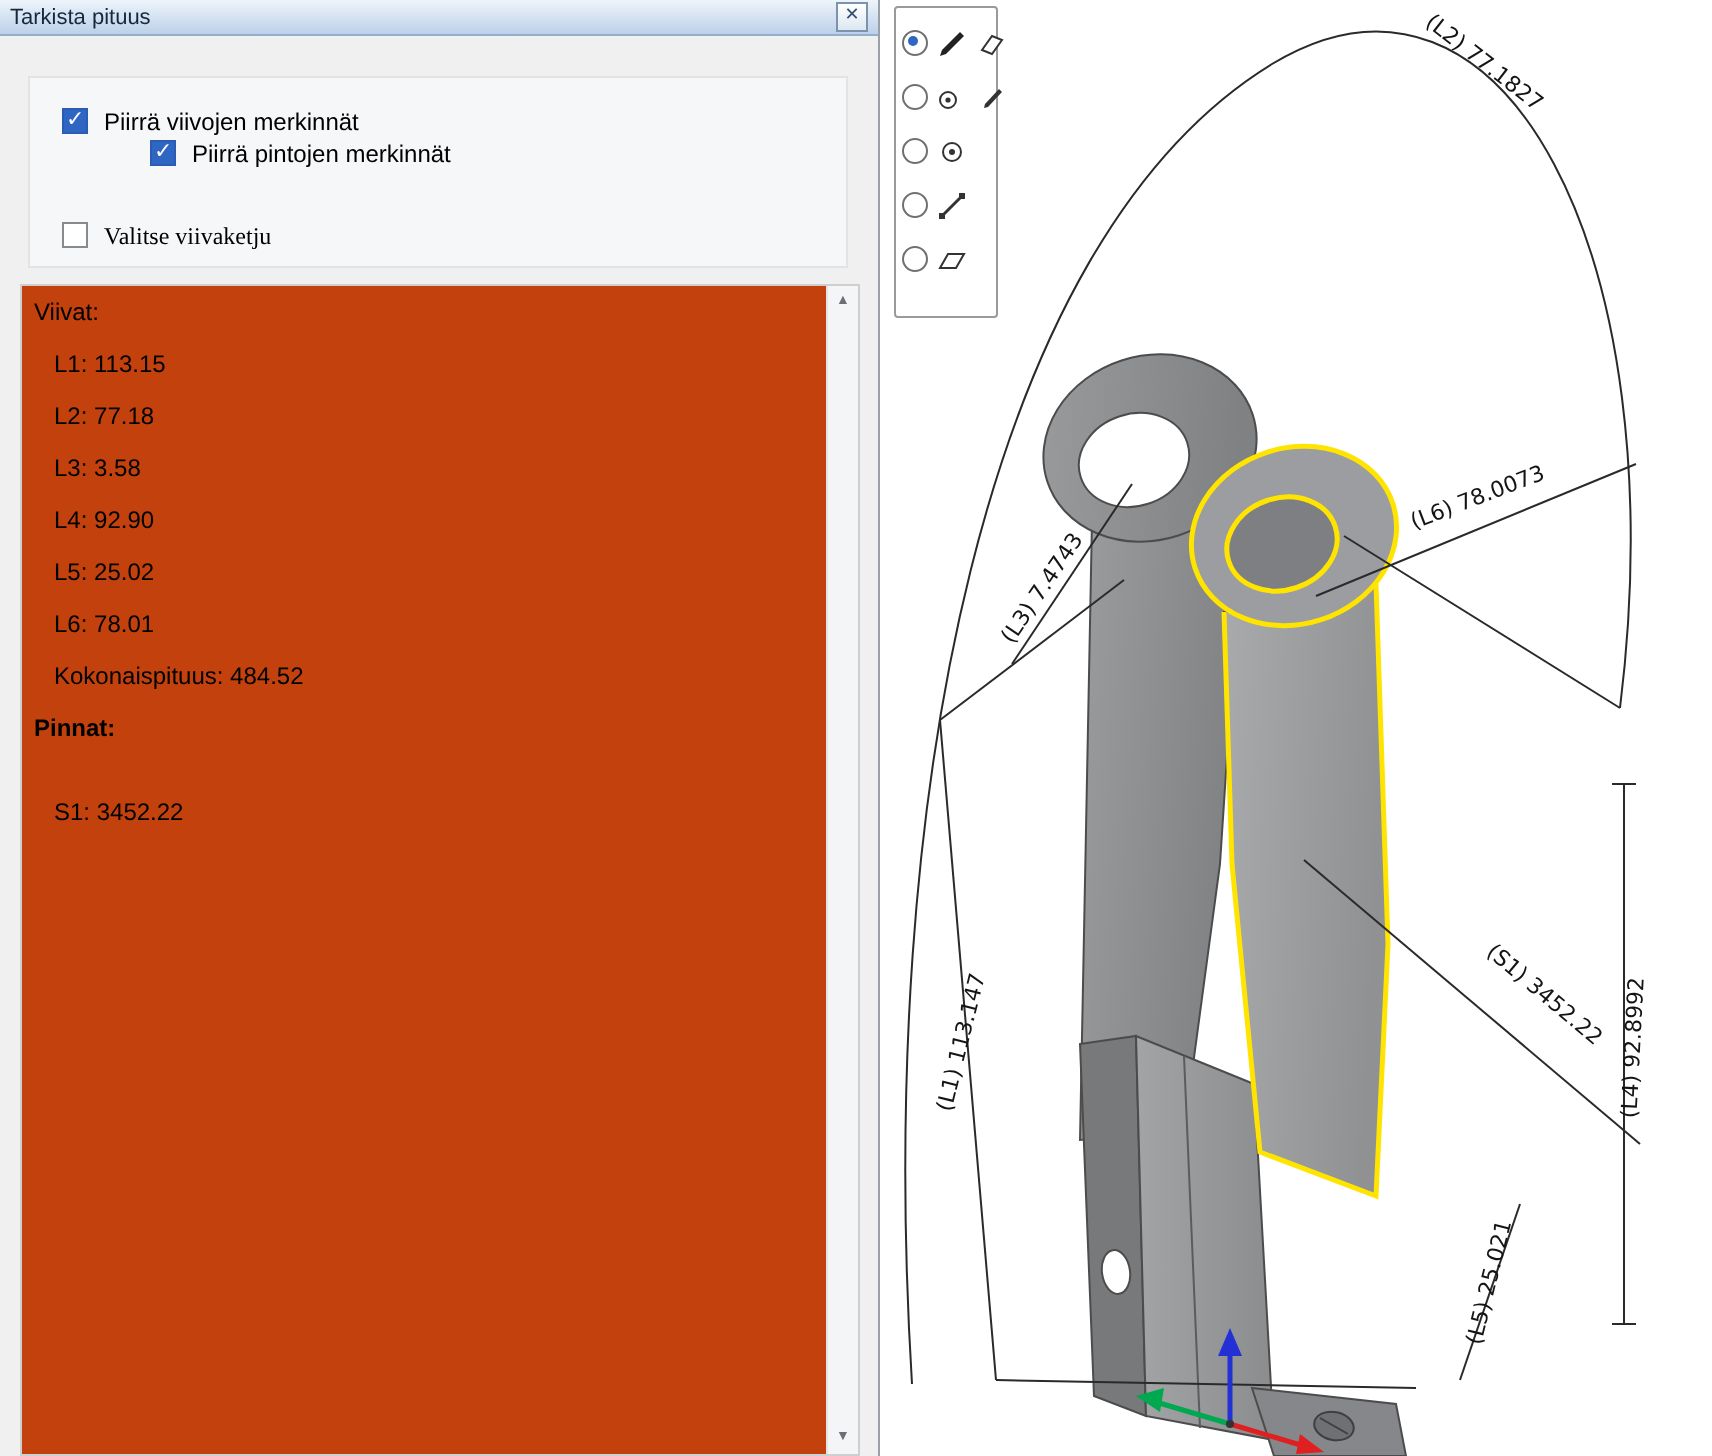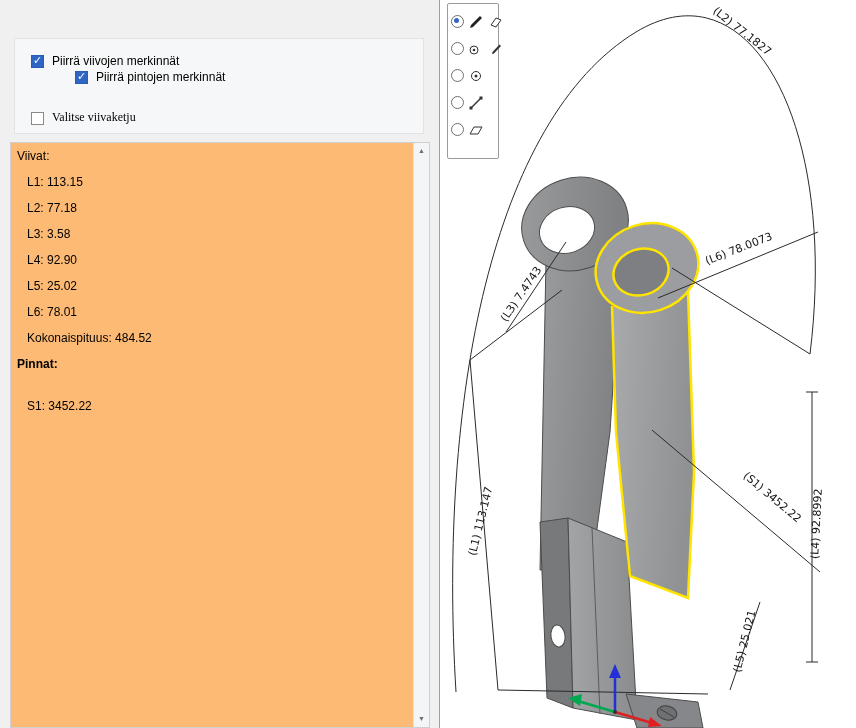--- a/index.html
+++ b/index.html
@@ -12,27 +12,27 @@
   .titlebar{position:absolute;left:0;top:0;width:100%;height:18px;
             background:linear-gradient(#eef4fb,#bcd1e8);border-bottom:1px solid #93afd0;
             display:flex;align-items:center;padding:0 5px;box-sizing:border-box;
             font-size:11px;color:#14293f;}
   .close-btn{margin-left:auto;width:14px;height:13px;border:1px solid #7d93ad;
              background:linear-gradient(#ffffff,#dde7f2);font-size:9px;line-height:11px;
              text-align:center;color:#33506e;cursor:default;}
 
   .options{position:absolute;left:14px;top:38px;width:410px;height:96px;
            background:#f6f7f8;border:1px solid #e1e3e5;box-sizing:border-box;}
-  .cb-row{position:absolute;left:16px;height:14px;display:flex;align-items:flex-end;gap:8px;}
+  .cb-row{position:absolute;left:16px;height:14px;display:flex;align-items:flex-start;gap:8px;}
   .cb{width:13px;height:13px;border:1px solid #8a8a8a;background:#fff;box-sizing:border-box;
       position:relative;flex:0 0 auto;}
   .cb.checked{background:#2f66c4;border-color:#2a5cb4;}
   .cb.checked::after{content:"✓";position:absolute;left:1px;top:-2px;color:#fff;font-size:11px;}
 
-  .listbox{position:absolute;left:10px;top:142px;width:420px;height:586px;background:#fdba74;
+  .listbox{position:absolute;left:10px;top:142px;width:420px;height:586px;background:#c2410c;
            border:1px solid #cfcfcf;box-sizing:border-box;}
   .list-item{position:absolute;left:16px;white-space:nowrap;}
   .list-header{position:absolute;left:6px;white-space:nowrap;}
   .scrollbar{position:absolute;top:0;right:0;width:16px;height:100%;background:#f4f5f7;
              border-left:1px solid #e3e3e3;box-sizing:border-box;}
   .scroll-btn{position:absolute;left:0;width:15px;height:16px;text-align:center;
               font-size:7px;line-height:16px;color:#6a6f77;background:#f4f5f7;}
   .scroll-btn.up{top:0;}
   .scroll-btn.down{bottom:0;}
 
@@ -52,20 +52,24 @@
 
   svg text{font-family:"DejaVu Sans",sans-serif;font-size:11px;fill:#141414;}
 </style>
 </head>
 <body>
 
 <div class="app">
 
   <div class="panel">
 
+    <div class="titlebar">
+      <span>Tarkista pituus</span>
+      <span class="close-btn">✕</span>
+    </div>
 
     <div class="options">
       <div class="cb-row" style="top:15px;">
         <span class="cb checked"></span>
         <span>Piirrä viivojen merkinnät</span>
       </div>
       <div class="cb-row" style="top:31px;padding-left:44px;">
         <span class="cb checked"></span>
         <span>Piirrä pintojen merkinnät</span>
       </div>

